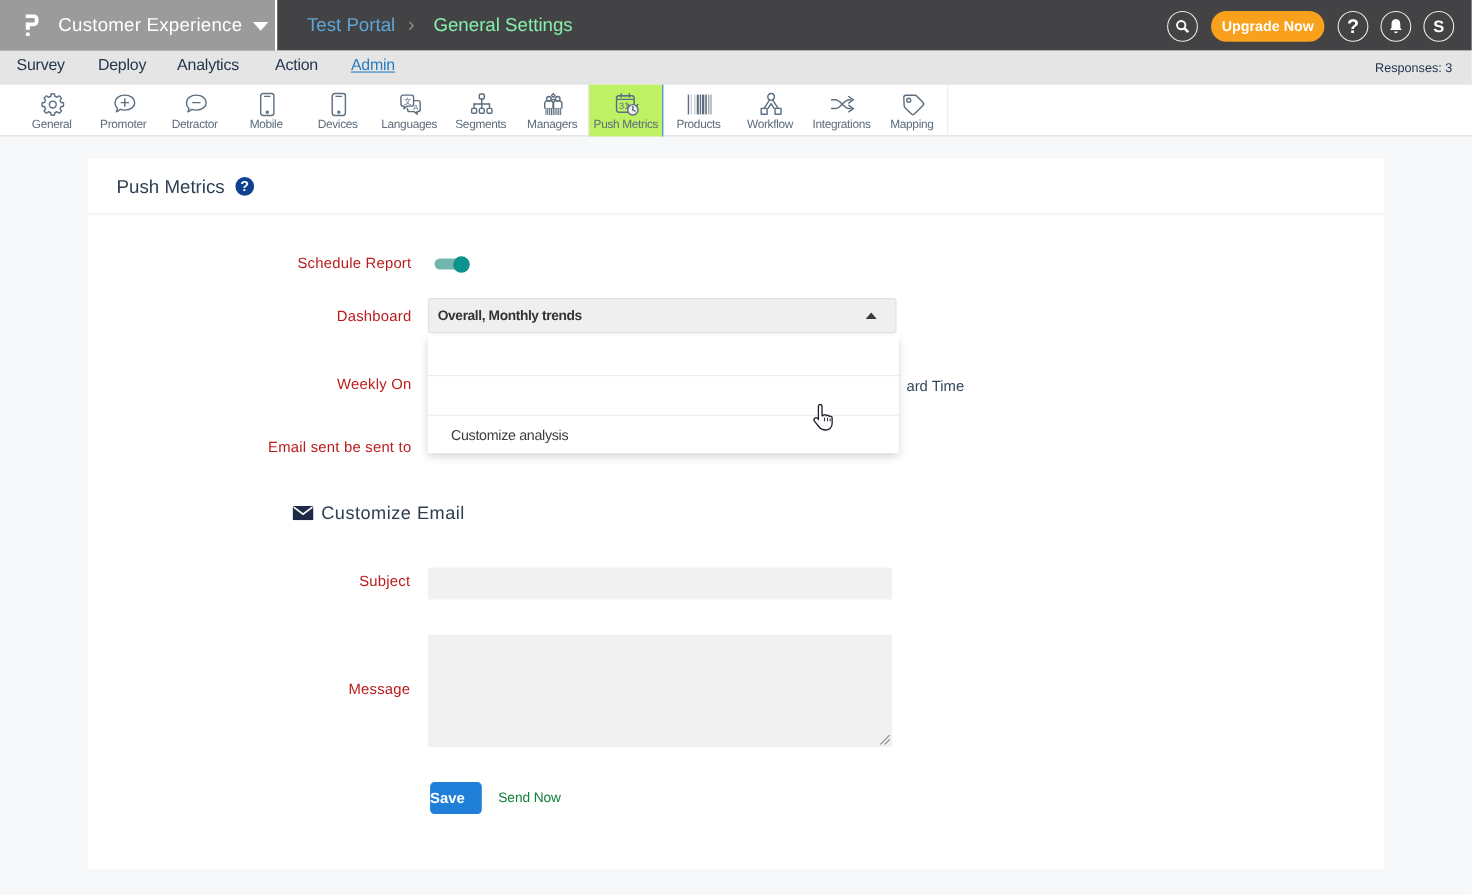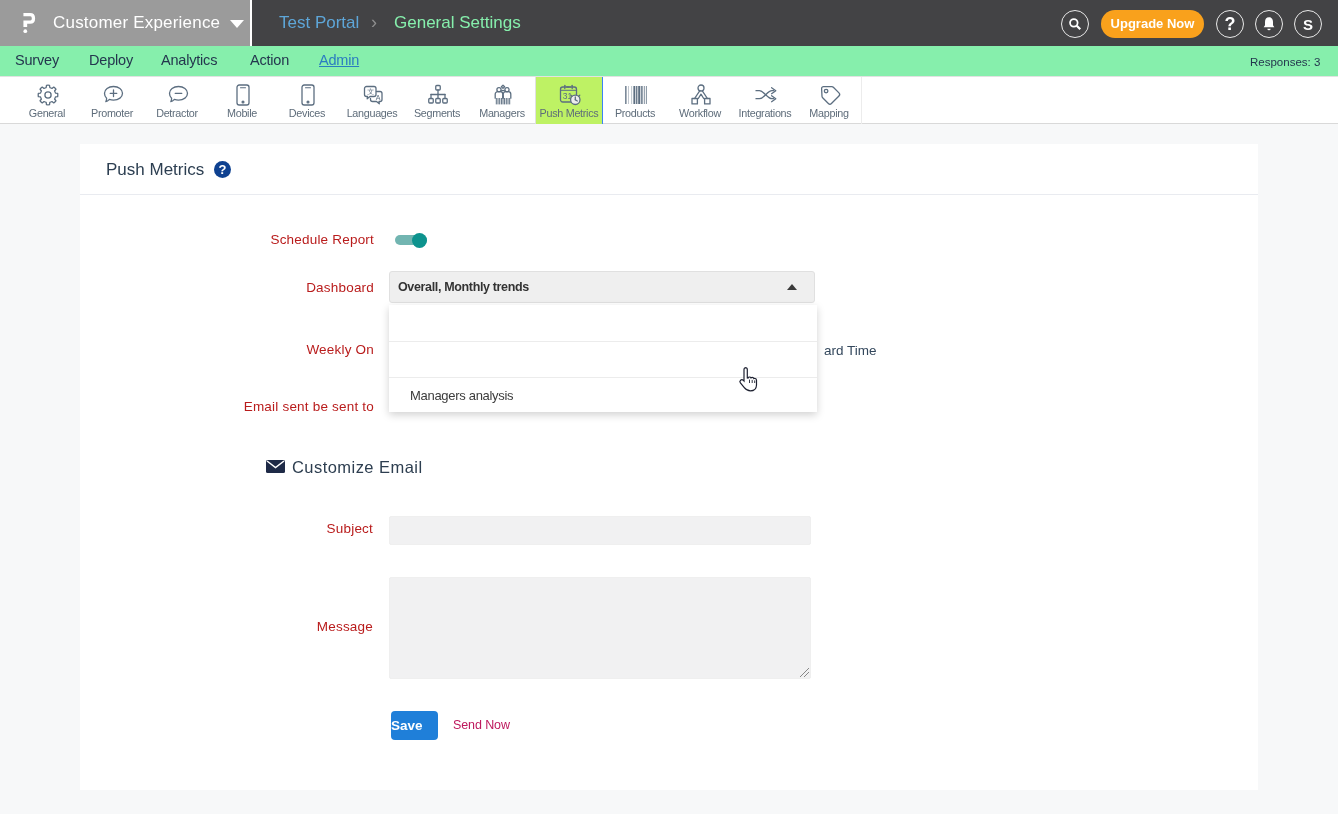--- a/index.html
+++ b/index.html
@@ -13,21 +13,21 @@
   .brand-sep { position:absolute; left:250px; top:0; width:2px; height:46px; background:#fff; }
   .brand-name { position:absolute; left:53px; top:13px; font-size:17px; color:#fff; letter-spacing:0.2px; }
   .brand-caret { position:absolute; left:230px; top:20px; width:0; height:0; border-left:7px solid transparent; border-right:7px solid transparent; border-top:8px solid #fff; }
   .crumb1 { position:absolute; left:279px; top:13px; font-size:17px; color:#5ea6d8; }
   .crumb-sep { position:absolute; left:371px; top:12px; font-size:18px; color:#8f8f8f; }
   .crumb2 { position:absolute; left:394px; top:13px; font-size:17px; color:#86efac; }
   .hicon { position:absolute; top:10px; width:28px; height:28px; border:1px solid #e9e9e9; border-radius:50%; color:#fff; text-align:center; }
   .upgrade { position:absolute; left:1101px; top:10px; width:103px; height:28px; background:#f9a11c; border-radius:14px; color:#fff; font-size:13px; font-weight:bold; text-align:center; line-height:28px; }
 
   
-  .nav { position:absolute; left:0; top:46px; width:1338px; height:31px; background:#86efac; border-bottom:1px solid #e2e2e2; }
+  .nav { position:absolute; left:0; top:46px; width:1338px; height:31px; background:#e5e5e5; border-bottom:1px solid #e2e2e2; }
   .nav a { position:absolute; top:6px; font-size:14.5px; letter-spacing:-0.2px; color:#24364e; text-decoration:none; }
   .nav a.active { color:#2b7cc0; text-decoration:underline; }
   .responses { position:absolute; top:10px; left:1250px; font-size:11.5px; color:#24364e; }
 
   
   .toolbar { position:absolute; left:0; top:77px; width:1338px; height:47px; background:#fff; border-bottom:1px solid #d9d9d9; }
   .titem { position:absolute; top:0; height:47px; text-align:center; }
   .titem .lab { position:absolute; top:30px; width:100%; text-align:center; font-size:10.8px; letter-spacing:-0.3px; color:#5e6c7a; white-space:nowrap; }
   .titem svg { position:absolute; top:6px; left:50%; margin-left:-11px; }
   .titem.active { background:#bef264; border-left:1px solid #e0e0e0; border-right:1px solid #3b82f6; }
@@ -57,21 +57,21 @@
   .dd .row span { position:absolute; left:21px; top:11px; font-size:13px; letter-spacing:-0.3px; color:#3c3c3c; }
   .dd .sep { position:absolute; left:0; width:428px; height:1px; background:#ececec; }
   .dd svg.chk { position:absolute; left:395px; top:11px; }
 
   .ardtime { position:absolute; left:824px; top:343px; font-size:13.5px; color:#33475c; }
 
   
   .ce-title { position:absolute; left:292px; top:458px; font-size:16.5px; letter-spacing:0.45px; color:#2d3e50; }
   .inp { position:absolute; left:389px; background:#f1f1f2; border:1px solid #efefef; border-radius:2px; }
   .save { position:absolute; left:391px; top:711px; width:47px; height:29px; background:#1f7fd9; border-radius:4px; color:#fff; font-size:13.5px; font-weight:bold; text-align:left; line-height:29px; }
-  .sendnow { position:absolute; left:453px; top:718px; font-size:12.5px; letter-spacing:-0.1px; color:#be185d; }
+  .sendnow { position:absolute; left:453px; top:718px; font-size:12.5px; letter-spacing:-0.1px; color:#15803d; }
 </style>
 </head>
 <body>
 
 <div class="header">
   <div class="brand">
     <svg class="abs" style="left:22px;top:12.5px" width="15" height="21.5" viewBox="0 0 16 23">
       <path fill="#fff" d="M1.5,0 h7.2 q5.3,0 5.3,5.75 q0,5.75 -5.3,5.75 h-3.2 v3.6 h-4 v-7.2 h7.4 q1.6,0 1.6,-2.15 q0,-2.15 -1.6,-2.15 h-7.4 z"></path>
       <circle fill="#fff" cx="3.5" cy="19.4" r="2"></circle>
     </svg>
@@ -273,21 +273,21 @@
 
 <div class="select">
   <span class="txt">Overall, Monthly trends</span>
   <div class="up"></div>
 </div>
 
 <div class="dd">
   <div class="sep" style="top:36px"></div>
   <div class="sep" style="top:72px"></div>
   <div class="row" style="top:72px">
-      <span>Managers analysis</span>
+      <span>Customize analysis</span>
     </div>
 </div>
 
 <svg class="abs" style="left:738px; top:366px; z-index:9" width="21" height="27" viewBox="0 0 21 27">
 <path d="M7.4 1.6 C8.5 1.6 9.3 2.45 9.3 3.6 v8.3 l0.75 0.1 c0.2 -0.6 0.8 -1 1.5 -1 c0.65 0 1.2 0.35 1.5 0.9 c0.3 -0.3 0.7 -0.5 1.2 -0.5 c0.75 0 1.4 0.5 1.6 1.2 c0.25 -0.15 0.55 -0.25 0.9 -0.25 c1 0 1.75 0.8 1.75 1.95 v4.8 c0 3.3 -2.5 5.8 -6 5.8 c-2.7 0 -4.5 -1.05 -6.2 -3.2 l-3.9 -4.8 c-0.7 -0.85 -0.6 -2 0.2 -2.7 c0.8 -0.7 1.95 -0.6 2.75 0.2 l0.65 0.65 V3.6 c0 -1.15 0.8 -2 1.9 -2 z" fill="#fff" stroke="#1d2030" stroke-width="1.2"></path>
 <g stroke="#1d2030" stroke-width="0.9">
       <line x1="11.5" y1="13.6" x2="11.5" y2="17"></line>
       <line x1="14.2" y1="13.9" x2="14.2" y2="17"></line>
       <line x1="16.7" y1="14.4" x2="16.7" y2="17"></line>
     </g>

